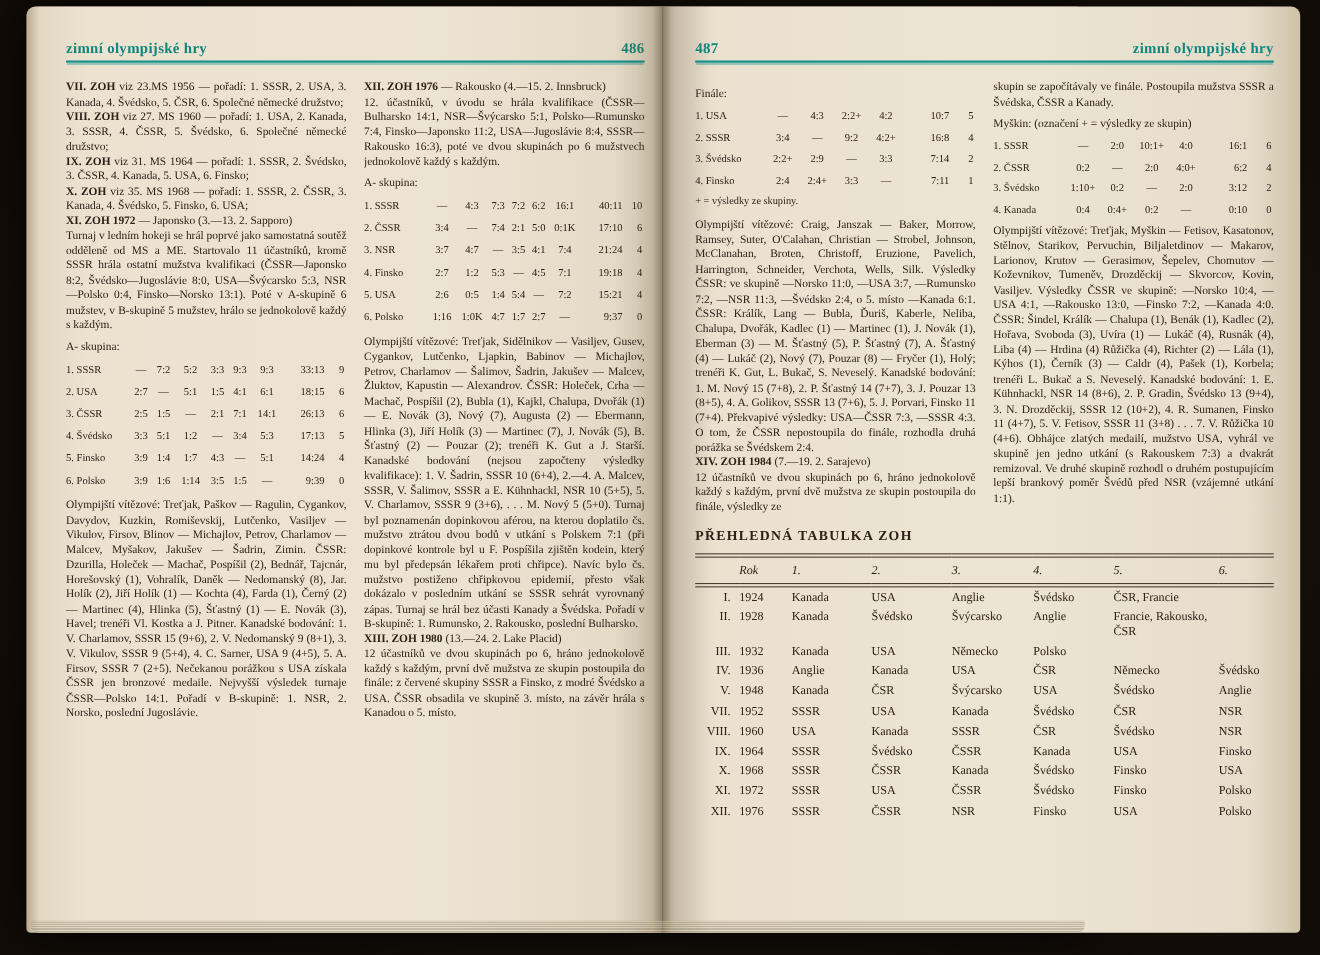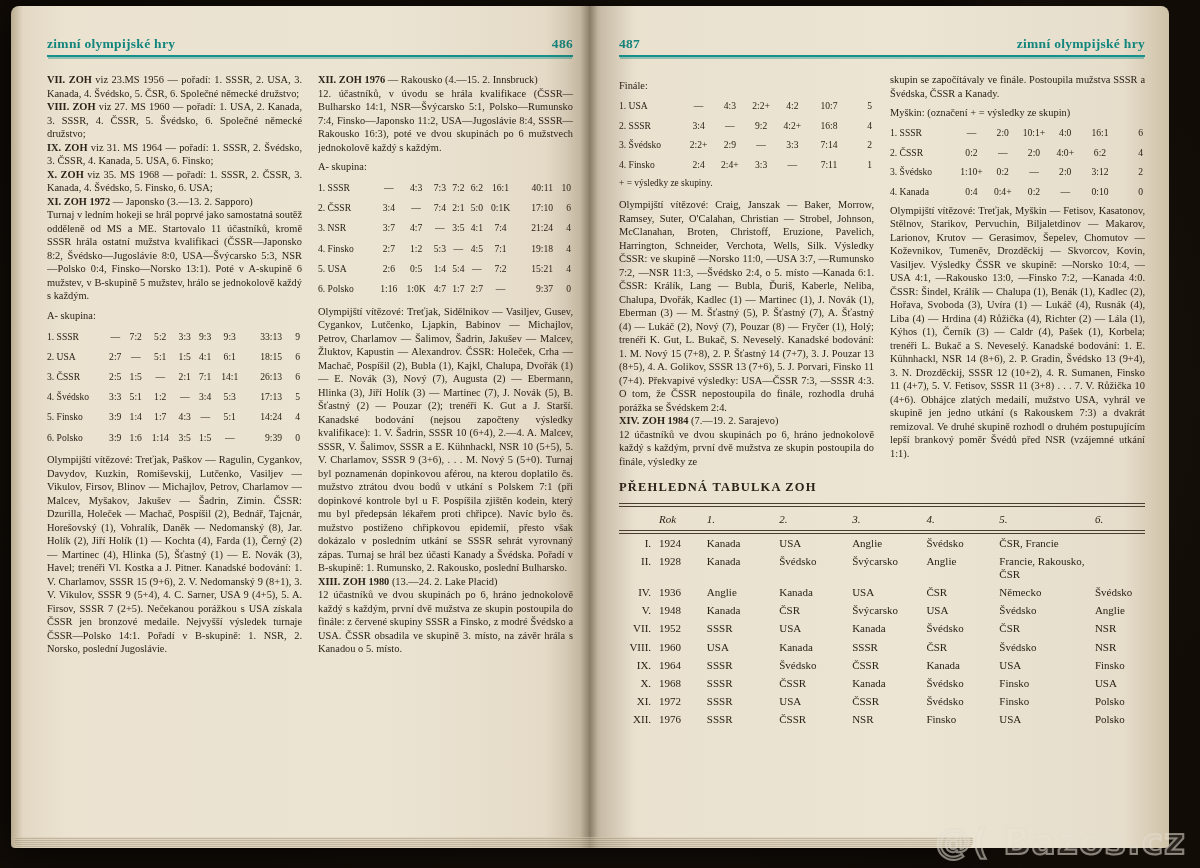--- a/index.html
+++ b/index.html
@@ -1,20 +1,20 @@
 <!DOCTYPE html>
 <html><head>
 <meta charset="utf-8">
 <style>
   html,body{margin:0;padding:0;}
   body{width:1200px;height:868px;background:#16100a;overflow:hidden;
        font-family:"Liberation Serif","DejaVu Serif",serif;color:#2b2218;}
   .photo{position:relative;width:1200px;height:868px;
          background:radial-gradient(ellipse at 50% 45%, #241c12 0%, #120c07 80%);}
-  .book{position:absolute;left:11px;top:6px;width:966px;height:842px;
+  .book{position:absolute;left:24px;top:6px;width:966px;height:842px;
         box-shadow:0 0 40px rgba(0,0,0,.9);border-radius:6px;}
   .page{position:absolute;top:0;height:100%;box-sizing:border-box;}
   .page.left{left:0;width:578px;border-radius:8px 0 0 4px;
     background:linear-gradient(90deg,#b9ab90 0,#e2d8c4 12px,#ebe2d0 55px,#ece4d3 65%,#e3d9c5 96%,#d4c7ae 100%);
     padding:30px 16px 0 36px;}
   .page.right{left:578px;width:580px;border-radius:0 8px 4px 0;
     background:linear-gradient(90deg,#c2b49a 0,#dcd2be 12px,#eae1cf 50px,#ece5d4 55%,#e6ddcb 92%,#cfc2a8 100%);
     padding:30px 24px 0 30px;}
   .gutter{position:absolute;left:534px;top:0;width:88px;height:100%;pointer-events:none;
     background:linear-gradient(90deg,rgba(80,60,35,0) 0,rgba(80,60,35,.16) 40%,rgba(45,32,16,.40) 50%,rgba(80,60,35,.16) 60%,rgba(80,60,35,0) 100%);}
@@ -34,21 +34,21 @@
   .lead{font-weight:bold;}
   p.glabel{margin:6px 0 2px;text-align:left;}
   table.score{border-collapse:collapse;width:100%;margin:4px 0 6px;}
   table.score td{font-size:9.6px;padding:4.6px 0;white-space:nowrap;text-align:center;}
   table.score td:first-child{text-align:left;width:58px;}
   table.score td:nth-child(8){text-align:right;width:38px;}
   table.score td:nth-child(9){text-align:right;width:18px;padding-right:2px;}
   table.finale{border-collapse:collapse;width:100%;margin:3px 0 2px;}
   table.finale td{font-size:9.6px;padding:4.4px 0;white-space:nowrap;text-align:center;}
   table.finale td:first-child{text-align:left;width:64px;}
-  table.finale td:nth-child(6){width:42px;}
+  table.finale td:nth-child(6){text-align:right;width:42px;}
   table.finale td:nth-child(7){text-align:right;width:22px;padding-right:2px;}
   p.note{font-size:9.4px;margin:0 0 8px;text-align:left;}
   .summary-wrap{margin-top:12px;}
   .summary-title{font-weight:bold;font-size:12.5px;letter-spacing:1.2px;margin:6px 0 8px;}
   table.summary{width:100%;border-collapse:collapse;border-top:4px double #4a3e30;}
   table.summary td{font-size:11px;line-height:13px;padding:2.6px 2px 2.6px 0;vertical-align:top;text-align:left;}
   table.summary tr:first-child td{font-style:italic;border-bottom:4px double #4a3e30;padding:6px 2px 4px 0;}
   table.summary td:nth-child(1){width:34px;text-align:right;padding-right:8px;}
   table.summary td:nth-child(2){width:50px;}
   table.summary td:nth-child(3),table.summary td:nth-child(4),
@@ -361,20 +361,30 @@
                 <td>II.</td>
                 <td>1928</td>
                 <td>Kanada</td>
                 <td>Švédsko</td>
                 <td>Švýcarsko</td>
                 <td>Anglie</td>
                 <td>Francie, Rakousko, ČSR</td>
                 <td></td>
               </tr>
               <tr>
+                <td>III.</td>
+                <td>1932</td>
+                <td>Kanada</td>
+                <td>USA</td>
+                <td>Německo</td>
+                <td>Polsko</td>
+                <td></td>
+                <td></td>
+              </tr>
+              <tr>
                 <td>IV.</td>
                 <td>1936</td>
                 <td>Anglie</td>
                 <td>Kanada</td>
                 <td>USA</td>
                 <td>ČSR</td>
                 <td>Německo</td>
                 <td>Švédsko</td>
               </tr>
               <tr>
@@ -449,14 +459,13 @@
               </tr>
             </tbody>
           </table>
       </div>
     </div>
 
     <div class="gutter"></div>
     <div class="edge-bottom"></div>
   </div>
 
-  <div class="watermark">@( Bazos.cz</div>
 </div>
 
 </body></html>

